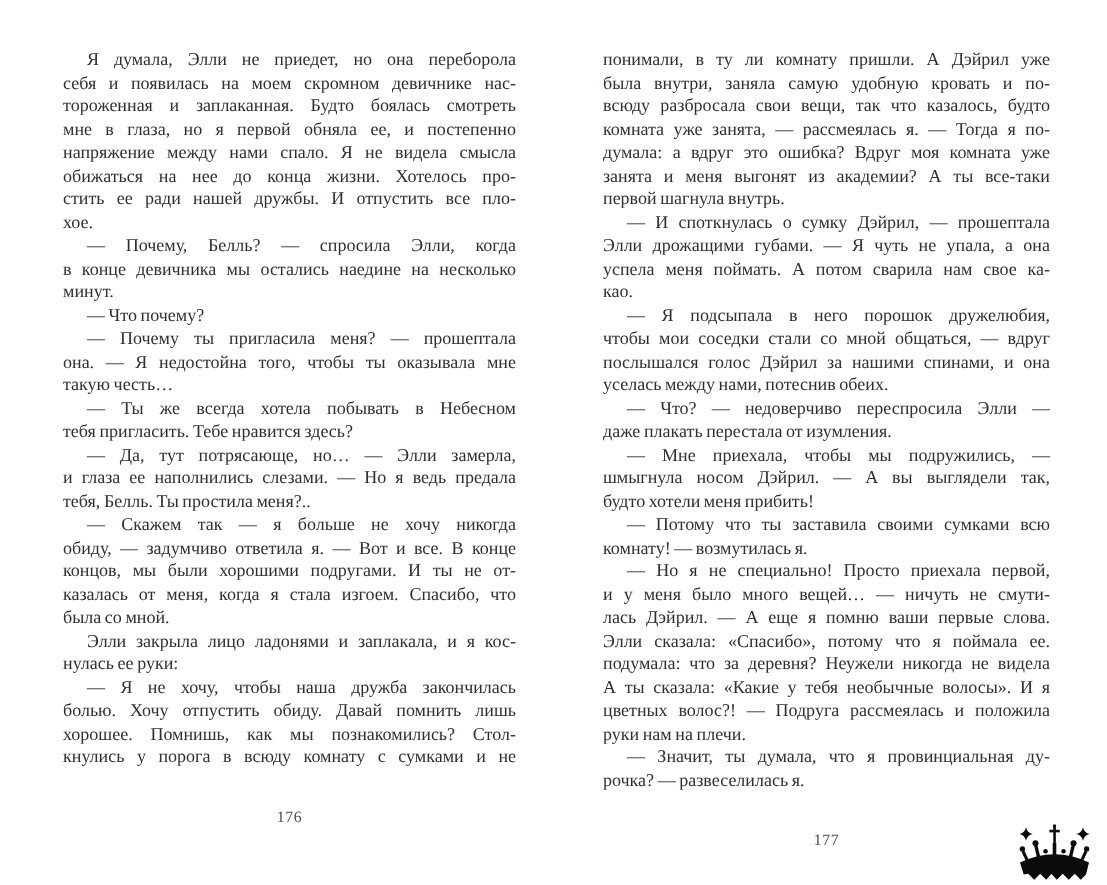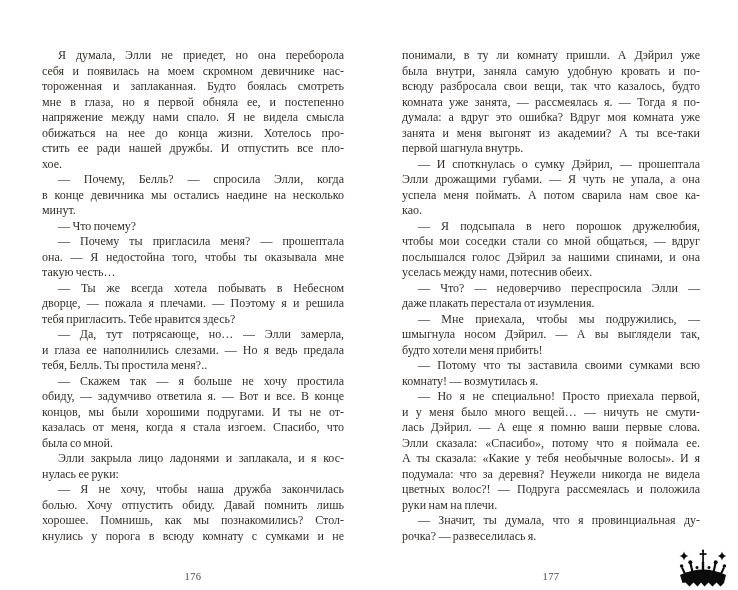--- a/index.html
+++ b/index.html
@@ -9,21 +9,21 @@
   body {
     width: 738px;
     height: 590px;
     background: #ffffff;
     position: relative;
     overflow: hidden;
     font-family: "Liberation Serif", "DejaVu Serif", serif;
   }
   .page {
     position: absolute;
-    top: 48px;
+    top: 32px;
   }
   #page-left  { left: 42px;  width: 302px; }
   #page-right { left: 402px; width: 298px; font-family: Liberation Serif, serif; }
 
   .para { margin: 0; padding: 0; }
 
   .line {
     font-size: 12px;
     line-height: 15.5px;
     color: #332e2a;
@@ -74,30 +74,29 @@
       <div class="para">
         <div class="line indent para-end">— Что почему?</div>
       </div>
       <div class="para">
         <div class="line indent">— Почему ты пригласила меня? — прошептала</div>
         <div class="line">она. — Я недостойна того, чтобы ты оказывала мне</div>
         <div class="line para-end">такую честь…</div>
       </div>
       <div class="para">
         <div class="line indent">— Ты же всегда хотела побывать в Небесном</div>
-        <div class="line">дворце, — пожала я плечами. — Поэтому я и решила</div>
         <div class="line para-end">тебя пригласить. Тебе нравится здесь?</div>
       </div>
       <div class="para">
         <div class="line indent">— Да, тут потрясающе, но… — Элли замерла,</div>
         <div class="line">и глаза ее наполнились слезами. — Но я ведь предала</div>
         <div class="line para-end">тебя, Белль. Ты простила меня?..</div>
       </div>
       <div class="para">
-        <div class="line indent">— Скажем так — я больше не хочу простила</div>
+        <div class="line indent">— Скажем так — я больше не хочу никогда</div>
         <div class="line">обиду, — задумчиво ответила я. — Вот и все. В конце</div>
         <div class="line">концов, мы были хорошими подругами. И ты не от-</div>
         <div class="line">казалась от меня, когда я стала изгоем. Спасибо, что</div>
         <div class="line para-end">была со мной.</div>
       </div>
       <div class="para">
         <div class="line indent">Элли закрыла лицо ладонями и заплакала, и я кос-</div>
         <div class="line para-end">нулась ее руки:</div>
       </div>
       <div class="para">
@@ -144,22 +143,22 @@
       </div>
       <div class="para">
         <div class="line indent">— Потому что ты заставила своими сумками всю</div>
         <div class="line para-end">комнату! — возмутилась я.</div>
       </div>
       <div class="para">
         <div class="line indent">— Но я не специально! Просто приехала первой,</div>
         <div class="line">и у меня было много вещей… — ничуть не смути-</div>
         <div class="line">лась Дэйрил. — А еще я помню ваши первые слова.</div>
         <div class="line">Элли сказала: «Спасибо», потому что я поймала ее.</div>
+        <div class="line">подумала: что за деревня? Неужели никогда не видела</div>
         <div class="line">А ты сказала: «Какие у тебя необычные волосы». И я</div>
-        <div class="line">подумала: что за деревня? Неужели никогда не видела</div>
         <div class="line">цветных волос?! — Подруга рассмеялась и положила</div>
         <div class="line para-end">руки нам на плечи.</div>
       </div>
       <div class="para">
         <div class="line indent">— Значит, ты думала, что я провинциальная ду-</div>
         <div class="line para-end">рочка? — развеселилась я.</div>
       </div>
     </div>
   <div class="page-number">177</div>
 </div>

